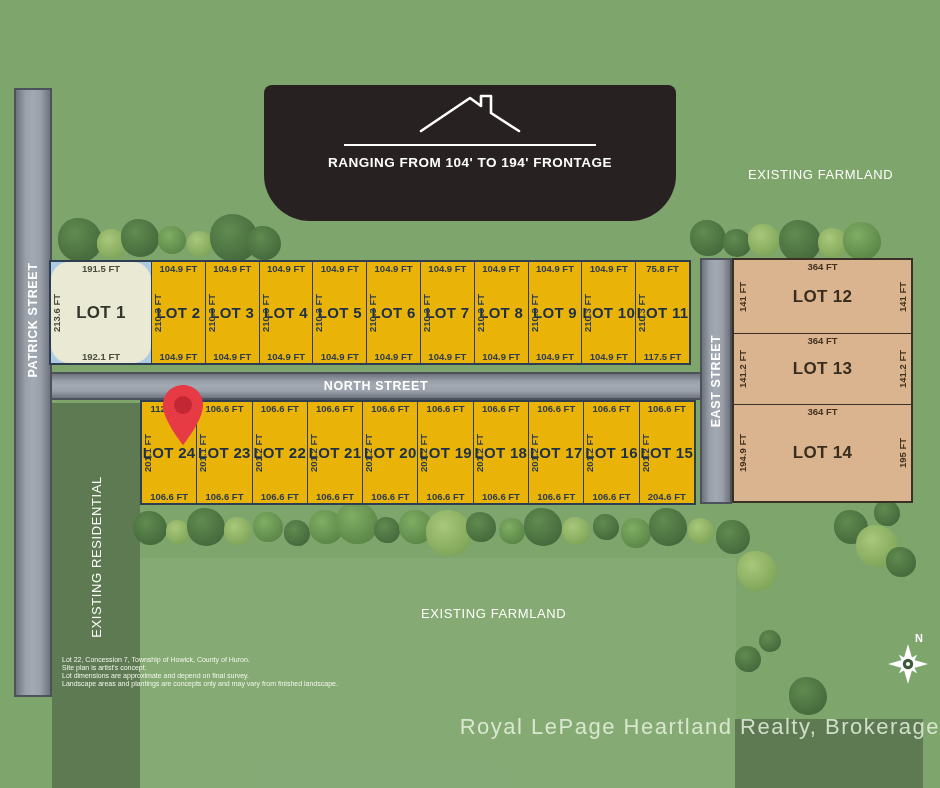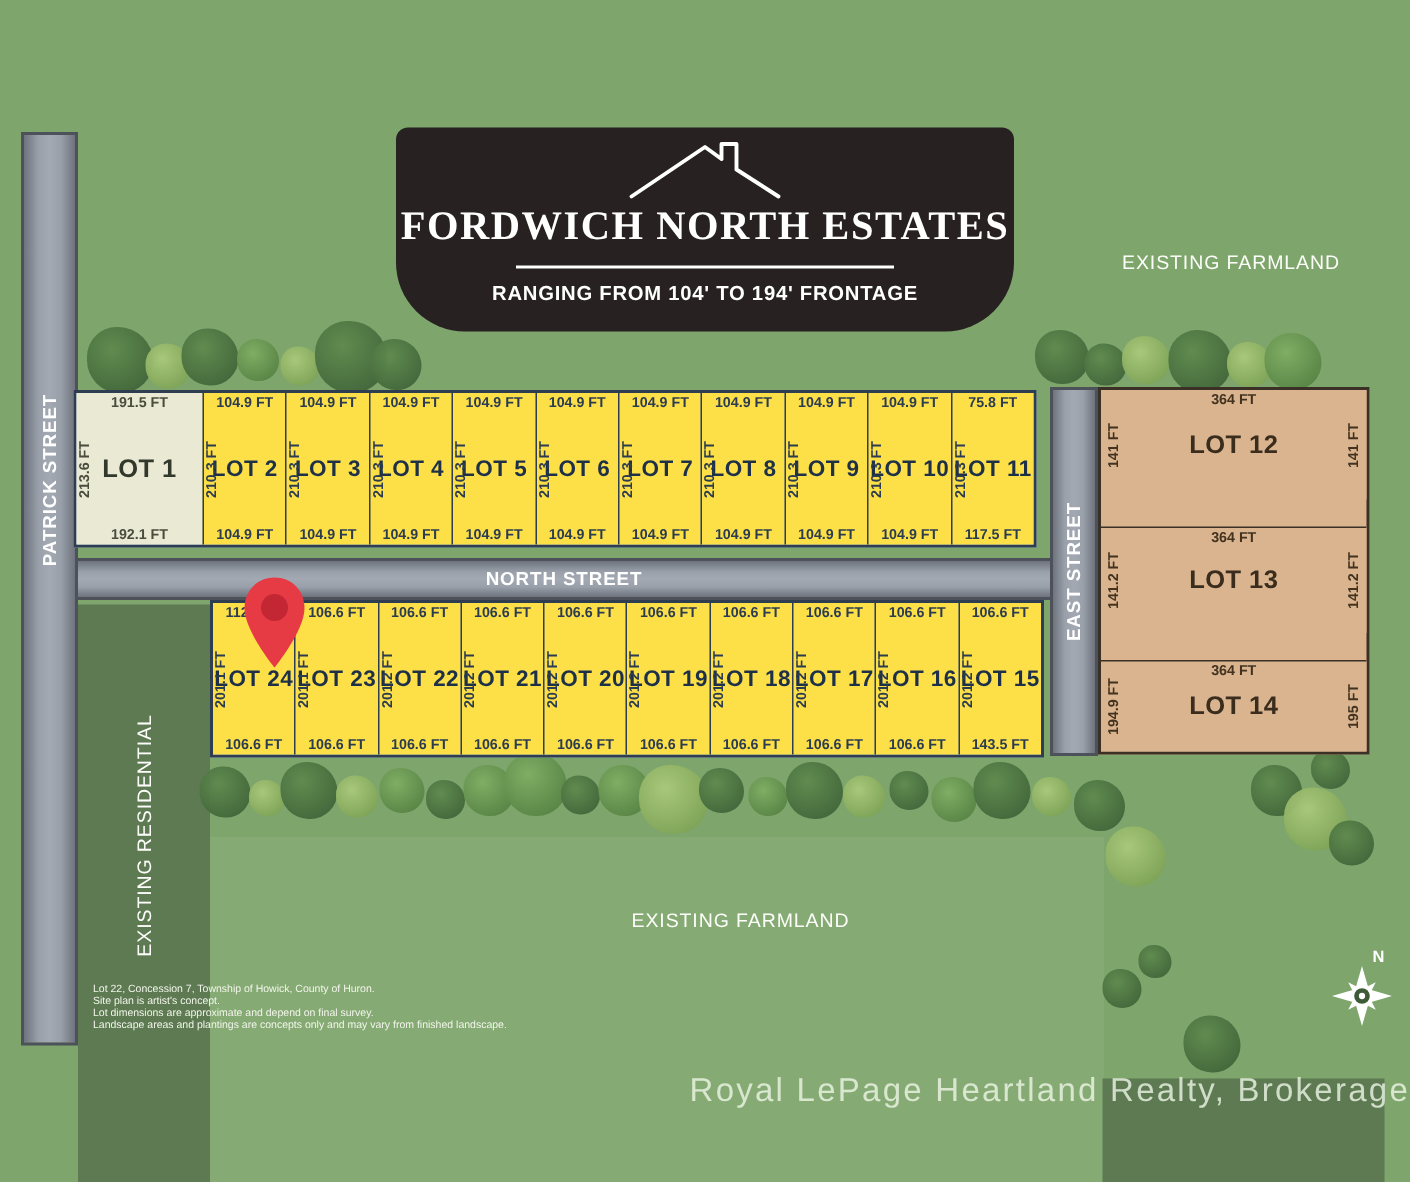--- a/index.html
+++ b/index.html
@@ -39,28 +39,28 @@
          background:repeating-linear-gradient(45deg,#4b6843 0px,#4b6843 7px,#3a5632 7px,#3a5632 11px);}
   #storm-below{position:absolute;left:735px;top:719px;width:188px;height:69px;background:#5d7a52;z-index:2;}
   #storm .area-label{left:47px;top:90px;line-height:17px;z-index:5;}
   #pond{position:absolute;left:0;top:0;z-index:3;}
   #farmland-patch{position:absolute;left:140px;top:558px;width:596px;height:230px;background:rgba(255,255,255,0.06);z-index:1;}
 
   
   .lot-row{position:absolute;display:flex;z-index:3;border:2px solid #2e3d50;box-sizing:border-box;background:#aecbe4;}
   #top-row{left:49px;top:260px;width:642px;height:105px;}
   #bottom-row{left:140px;top:400px;width:556px;height:105px;}
-  #east-lots{left:732px;top:258px;width:181px;height:245px;flex-direction:column;border-color:#3b3026;background:#d9b48f;gap:18px;}
+  #east-lots{left:732px;top:258px;width:181px;height:245px;flex-direction:column;border-color:#3b3026;background:#d9b48f;}
   .lot{position:relative;flex:1;display:flex;align-items:center;justify-content:center;box-sizing:border-box;}
   #top-row .lot + .lot, #bottom-row .lot + .lot{border-left:1.6px solid #2e3d50;}
-  #top-row .lot:first-child{flex:none;width:84px;}
+  #top-row .lot:first-child{flex:none;width:100px;border-radius:18px;}
   #east-lots .lot + .lot{border-top:1.6px solid #3b3026;}
   #east-lots .lot:nth-child(1){flex:none;height:73px;}
   #east-lots .lot:nth-child(2){flex:none;height:71px;}
-  .lot.blue{background:#fde047;}
+  .lot.blue{background:#eab308;}
   .lot.beige{background:#eae9d3;}
   .lot.tan{background:#d9b48f;}
   .dim{position:absolute;font-size:9.5px;font-weight:600;color:#2c3c50;white-space:nowrap;}
   .lot.beige .dim{color:#4a4c3d;}
   .lot.tan .dim{color:#42321f;}
   .dim-top{top:1px;left:0;right:0;text-align:center;}
   .dim-bottom{bottom:1px;left:0;right:0;text-align:center;}
   .dim-side{left:0;top:50%;transform:translateY(-50%) rotate(180deg);writing-mode:vertical-rl;}
   .dim-left{left:3px;top:50%;transform:translateY(-50%) rotate(180deg);writing-mode:vertical-rl;}
   .dim-right{right:3px;top:50%;transform:translateY(-50%) rotate(180deg);writing-mode:vertical-rl;}
@@ -222,21 +222,21 @@
       </div>
       <div class="lot blue">
         <div class="dim dim-top">106.6 FT</div>
         <div class="dim dim-side">201.2 FT</div>
         <div class="dim dim-bottom">106.6 FT</div>
         <div class="lot-name">LOT 16</div>
       </div>
       <div class="lot blue">
         <div class="dim dim-top">106.6 FT</div>
         <div class="dim dim-side">201.2 FT</div>
-        <div class="dim dim-bottom">143.5 FT</div>
+        <div class="dim dim-bottom">204.6 FT</div>
         <div class="lot-name">LOT 15</div>
       </div>
     </div>
   <div id="east-lots" class="lot-row">
       <div class="lot tan">
         <div class="dim dim-top">364 FT</div>
         <div class="dim dim-left">141 FT</div>
         <div class="dim dim-right">141 FT</div>
         <div class="lot-name">LOT 12</div>
       </div>
@@ -263,21 +263,20 @@
       <polygon points="22,17.5 31.2,12.8 26.5,22 31.2,31.2 22,26.5 12.8,31.2 17.5,22 12.8,12.8" fill="#fff"></polygon>
       <circle cx="22" cy="22" r="5.2" fill="#3f5a39"></circle>
       <circle cx="22" cy="22" r="2.1" fill="#fff"></circle>
     </svg>
   </div>
 
   <div id="banner">
     <svg class="roof" width="112" height="42" viewBox="0 0 112 42">
       <path d="M7 40 L56 7 L67 15 M67 15 L67 5 L77 5 L77 22 M77 22 L105 40" fill="none" stroke="#fff" stroke-width="2.6" stroke-linecap="round" stroke-linejoin="round"></path>
     </svg>
-    <div class="title">FORDWICH NORTH ESTATES</div>
     <div class="divider"></div>
     <div class="subtitle">RANGING FROM 104' TO 194' FRONTAGE</div>
   </div>
 
   <div class="area-label" style="left:748px;top:167px;">EXISTING FARMLAND</div>
   <div class="area-label" style="left:421px;top:606px;">EXISTING FARMLAND</div>
 
   <svg id="map-pin" width="46" height="64" viewBox="0 0 46 64">
     <path d="M23 2 C11.5 2 3 10.8 3 22.5 C3 37.5 23 62 23 62 C23 62 43 37.5 43 22.5 C43 10.8 34.5 2 23 2 Z" fill="#e63a44"></path>
     <circle cx="23" cy="22" r="9" fill="#c32733"></circle>

